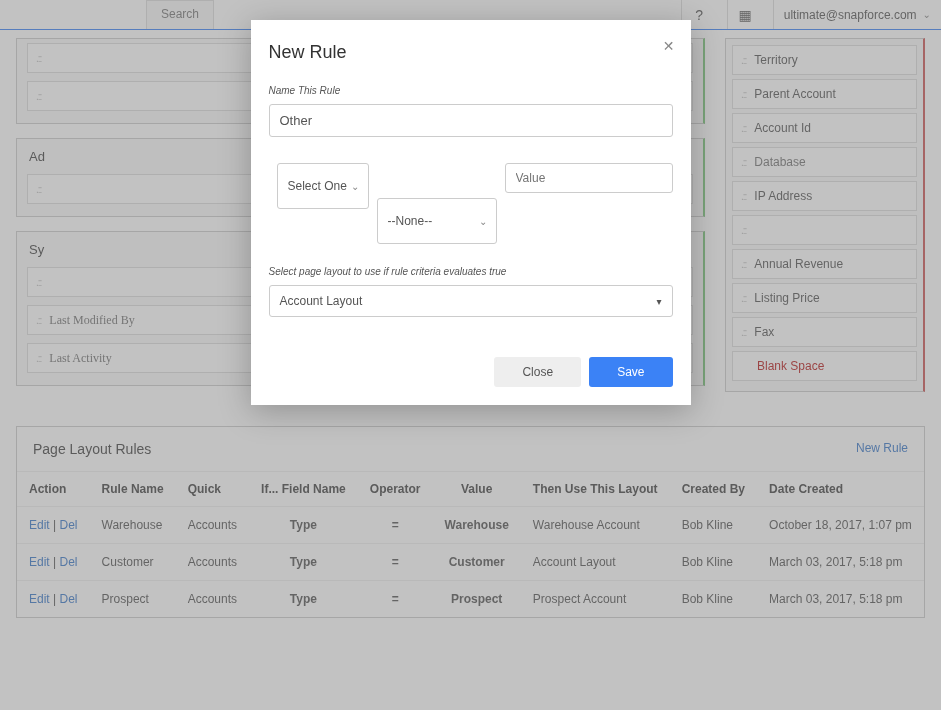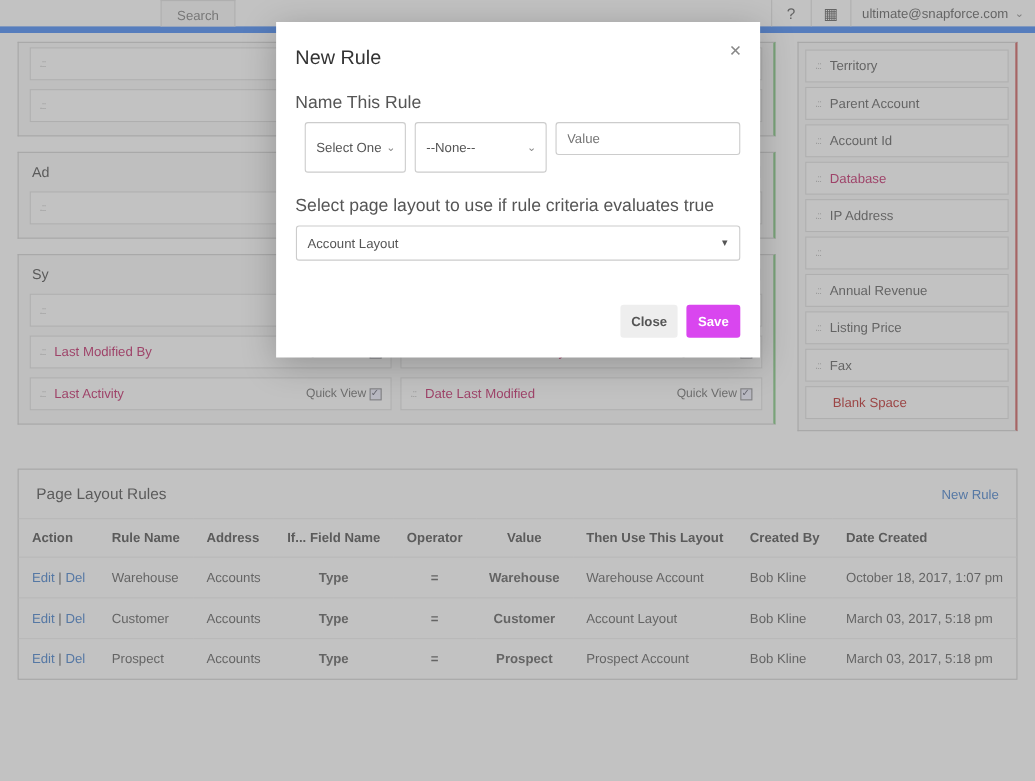--- a/index.html
+++ b/index.html
@@ -1,65 +1,65 @@
 <!DOCTYPE html>
 <html><head>
 <meta charset="utf-8">
 <style>
 * { box-sizing: border-box; margin: 0; padding: 0; }
 body { font-family: -apple-system, Helvetica, Arial, sans-serif; font-size: 12px; color: #555; background: #fff; width: 941px; height: 710px; overflow: hidden; position: relative; }
-.top-bar { height: 30px; border-bottom: 6px solid #3b82f6; display: flex; align-items: stretch; background: #fff; }
+.top-bar { height: 30px; border-bottom: 1px solid #3b82f6; display: flex; align-items: stretch; background: #fff; gap: 10px; }
 .top-bar .search-tab { margin-left: 146px; border: 1px solid #ddd; border-bottom: none; padding: 6px 14px; color: #777; background: #f8f8f8; }
 .top-bar .spacer { flex: 1; }
 .top-bar .icon-cell { width: 36px; border-left: 1px solid #ddd; display: flex; align-items: center; justify-content: center; color: #555; font-size: 14px; }
 .top-bar .user-cell { border-left: 1px solid #ddd; display: flex; align-items: center; padding: 0 10px; color: #555; gap: 6px; }
 .main { display: flex; padding: 8px 16px 20px 16px; gap: 20px; align-items: flex-start; }
 .left-col { flex: 1; }
 .right-col { width: 200px; }
 .panel { border: 1px solid #ccc; background: #fafafa; margin-bottom: 14px; position: relative; }
 .panel.green { border-right: 2px solid #7bc67b; }
 .panel.red { border-right: 2px solid #c55; }
 .panel-head { padding: 10px 12px 6px 12px; display: flex; align-items: center; justify-content: space-between; color: #444; font-size: 13px; }
 .panel-head .tools { color: #555; font-size: 13px; display: flex; align-items: center; gap: 4px; }
 .panel-body { padding: 4px 10px 12px 10px; display: flex; flex-wrap: wrap; gap: 8px; }
 .field-block { border: 1px solid #ddd; background: #fff; width: calc(50% - 4px); height: 30px; display: flex; align-items: center; padding: 0 8px; font-size: 12px; color: #555; position: relative; }
 .field-block .bars { color: #bbb; margin-right: 8px; font-size: 10px; letter-spacing: -1px; }
 .field-block .qv { margin-left: auto; font-size: 11px; color: #666; display: flex; align-items: center; gap: 3px; }
-.field-block.red-text .lbl { color: #be185d; }
+.field-block.red-text .lbl { color: #737373; font-family: Liberation Serif, serif; }
 .rules-panel { border: 1px solid #ccc; padding: 0; }
-.rules-head { padding: 14px 16px; display: flex; justify-content: space-between; align-items: flex-end; font-size: 14px; color: #444; }
+.rules-head { padding: 14px 16px; display: flex; justify-content: space-between; align-items: flex-start; font-size: 14px; color: #444; }
 .rules-head .new-rule { color: #3a78c9; font-size: 12px; cursor: pointer; }
 table.rules { width: 100%; border-collapse: collapse; font-size: 12px; }
 table.rules th { text-align: left; padding: 10px 12px; border-top: 1px solid #eee; font-weight: 600; color: #444; font-size: 12px; }
 table.rules td { padding: 11px 12px; border-top: 1px solid #eee; color: #555; }
 table.rules .link { color: #3a78c9; cursor: pointer; }
 table.rules .bold { font-weight: 600; }
 .side-item { border: 1px solid #ddd; background: #fff; height: 30px; display: flex; align-items: center; padding: 0 8px; margin-bottom: 4px; font-size: 12px; }
 .side-item .bars { color: #bbb; margin-right: 8px; font-size: 10px; letter-spacing: -1px; }
-.side-item.red-text .lbl { color: #be185d; text-align: right; }
+.side-item.red-text .lbl { color: #737373; text-align: right; }
 .side-item.blank .lbl { color: #b91c1c; padding-left: 16px; }
 
 .overlay { position: absolute; inset: 0; background: rgba(120,120,120,0.45); display: flex; align-items: flex-start; justify-content: center; }
 .modal { background: #fff; width: 440px; margin-top: 20px; box-shadow: 0 6px 30px rgba(0,0,0,0.25); padding: 22px 18px 18px 18px; position: relative; }
 .modal h2 { font-size: 18px; font-weight: 400; color: #333; margin-bottom: 22px; }
 .modal .close-x { position: absolute; top: 18px; right: 16px; color: #888; font-size: 14px; cursor: pointer; }
-.modal label.sec { display: block; font-size: 16px; color: #555; margin-bottom: 8px; }
+.modal label.sec { display: block; font-size: 10px; color: #555; margin-bottom: 8px; font-style: italic; }
 .modal input[type=text] { width: 100%; border: 1px solid #ccc; border-radius: 3px; padding: 8px 10px; font-size: 13px; color: #555; margin-bottom: 22px; }
 .criteria-row { display: flex; gap: 8px; margin-bottom: 22px; margin-top: 4px; }
 .sel { border: 1px solid #ccc; border-radius: 3px; height: 46px; display: flex; align-items: center; padding: 0 10px; font-size: 12px; color: #555; position: relative; background: #fff; }
 .sel.small { width: 92px; }
-.sel.med { width: 120px; }
+.sel.med { width: 120px; margin-top: 35px; }
 .sel .caret { position: absolute; right: 8px; color: #888; font-size: 10px; }
 .val-input { border: 1px solid #ccc; border-radius: 3px; height: 30px; padding: 0 10px; font-size: 12px; color: #999; flex: 1; min-width: 0; width: 100px; }
 .layout-sel { width: 100%; border: 1px solid #ccc; border-radius: 3px; height: 32px; display: flex; align-items: center; padding: 0 10px; font-size: 12px; color: #555; position: relative; margin-bottom: 40px; }
 .layout-sel .caret { position: absolute; right: 10px; color: #555; font-size: 10px; }
 .modal-actions { display: flex; justify-content: flex-end; gap: 8px; }
-.btn { border: none; border-radius: 3px; padding: 8px 10px; font-size: 12px; cursor: pointer; font-weight: bold; }
+.btn { border: none; border-radius: 3px; padding: 8px 28px; font-size: 12px; cursor: pointer; }
 .btn-close { background: #eee; color: #555; }
-.btn-save { background: #d946ef; color: #fff; }
+.btn-save { background: #3b82f6; color: #fff; }
 .chk { width:11px; height:11px; border:1px solid #888; background:#eef; display:inline-block; position:relative; }
 .chk::after{content:"✓"; font-size:9px; position:absolute; top:-2px; left:0; color:#556;}
 </style>
 </head>
 <body>
 
 <div class="top-bar">
   <div class="search-tab">Search</div>
   <div class="spacer"></div>
   <div class="icon-cell">?</div>
@@ -229,21 +229,21 @@
   <div class="rules-panel">
     <div class="rules-head">
       <span>Page Layout Rules</span>
       <span class="new-rule">New Rule</span>
     </div>
     <table class="rules">
       <thead>
         <tr>
           <th>Action</th>
           <th>Rule Name</th>
-          <th>Address</th>
+          <th>Quick</th>
           <th style="text-align:center">If... Field Name</th>
           <th style="text-align:center">Operator</th>
           <th style="text-align:center">Value</th>
           <th>Then Use This Layout</th>
           <th>Created By</th>
           <th>Date Created</th>
         </tr>
       </thead>
       <tbody id="rules-body">
           <tr>
@@ -283,20 +283,21 @@
     </table>
   </div>
 </div>
 
 <div class="overlay">
   <div class="modal">
     <h2>New Rule</h2>
     <span class="close-x">✕</span>
 
     <label class="sec">Name This Rule</label>
+    <input type="text" value="Other" style="">
 
     <div class="criteria-row" style="padding-left:8px;">
       <div class="sel small">
           <span>Select One</span>
           <span class="caret">⌄</span>
         </div>
       <div class="sel med">
           <span>--None--</span>
           <span class="caret">⌄</span>
         </div>

